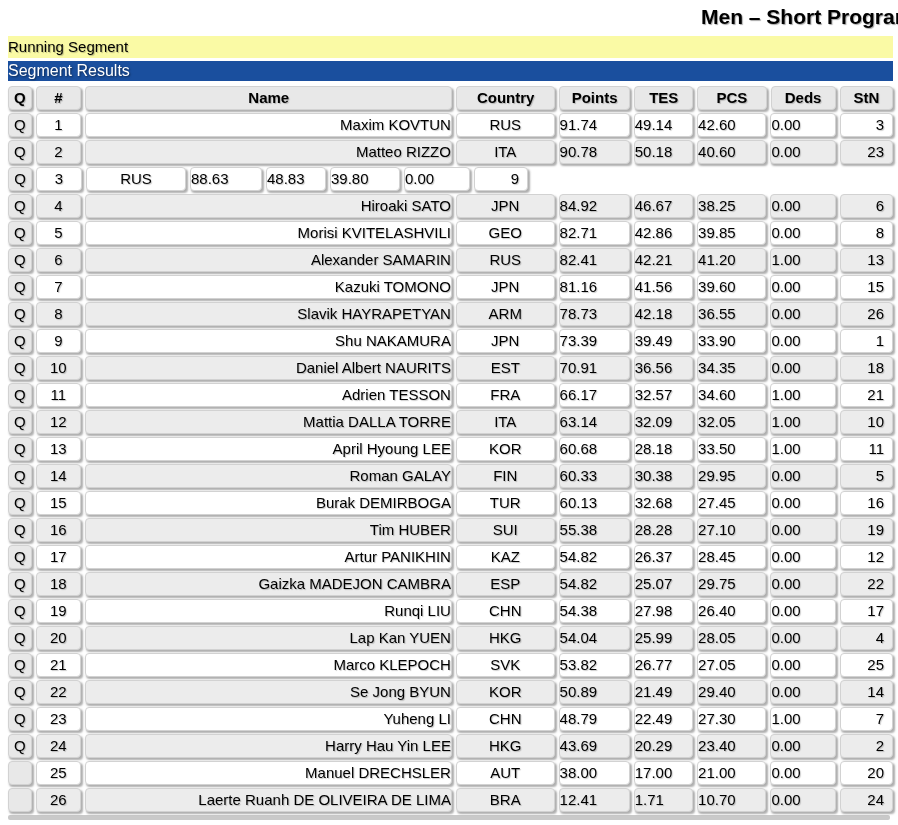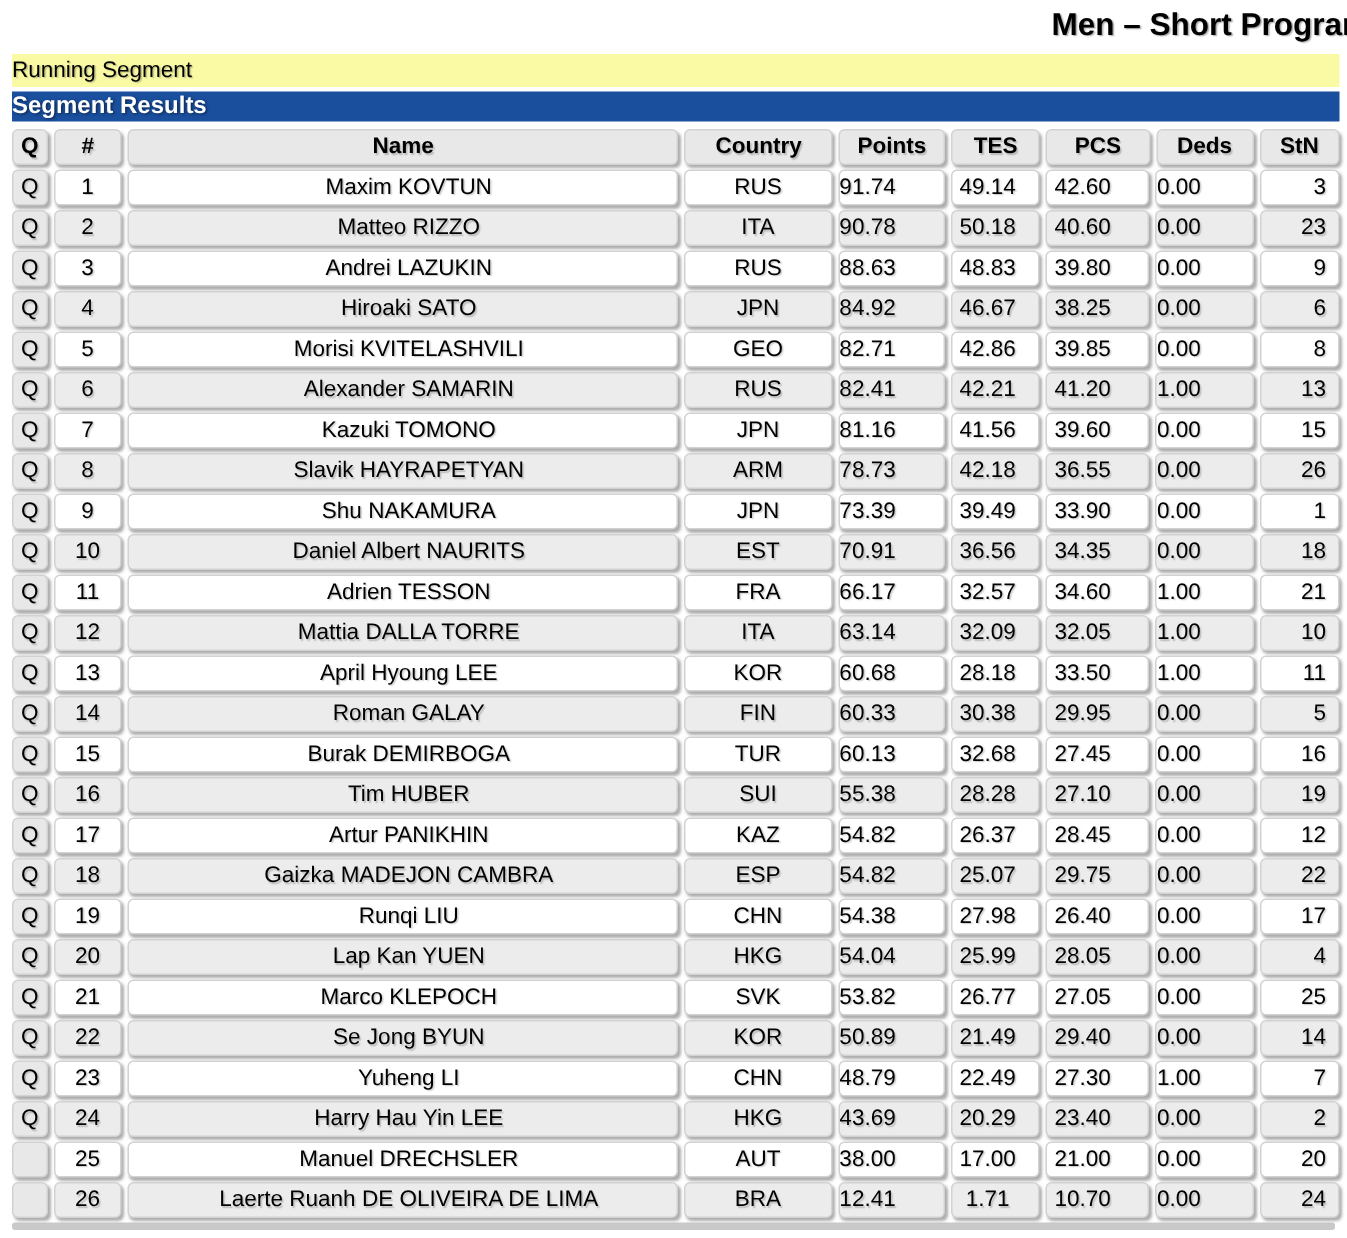--- a/index.html
+++ b/index.html
@@ -17,43 +17,43 @@
   .bar{
     margin-left:8px;width:885px;
     white-space:nowrap;
   }
   .bar-running{
     margin-top:36px;height:22px;line-height:22px;font-size:15px;
     background:var(--running-bar-bg,#FAFAA5);
     text-shadow:1px 1px 1px rgba(0,0,0,0.25);
   }
   .bar-results{
-    margin-top:3px;height:20px;line-height:20px;font-size:16px;font-weight:bold;
+    margin-top:3px;height:20px;line-height:20px;font-size:16px;font-weight:normal;
     background:var(--results-bar-bg,#1A4F9E);
     color:var(--results-bar-fg,#fff);
     text-shadow:1px 1px 2px rgba(0,0,0,0.5);
   }
   .table{margin:5px 0 0 8px;width:885px;}
   .row{display:flex;gap:4px;margin-bottom:3px;height:24px;}
   .cell{
     box-sizing:border-box;height:24px;
     border:1px solid #d2d2d2;border-radius:4px;
     box-shadow:1.5px 2px 2px rgba(105,105,105,0.55);
     background:#ffffff;
     font-size:15px;line-height:22px;
     overflow:hidden;white-space:nowrap;
     text-shadow:1px 1px 1px rgba(0,0,0,0.22);
   }
   .col-q{width:24px;text-align:center;}
   .col-rank{width:46px;text-align:center;}
-  .col-name{width:372px;text-align:center;padding-left:8px;}
+  .col-name{width:372px;text-align:right;padding-left:8px;}
   .col-country{width:100px;text-align:center;}
   .col-points{width:72px;text-align:left;padding-right:10px;}
-  .col-tes{width:60px;text-align:center;padding-right:10px;}
-  .col-pcs{width:70px;text-align:center;padding-right:20px;}
+  .col-tes{width:60px;text-align:left;padding-right:10px;}
+  .col-pcs{width:70px;text-align:left;padding-right:20px;}
   .col-deds{width:66px;text-align:left;padding-right:10px;}
   .col-stn{width:54px;text-align:right;padding-right:8px;}
   .qcell{background:var(--header-cell-bg,#E8E8E8);}
   .row.even .cell{background:var(--row-alt-bg,#ECECEC);}
   .row.even .cell.qcell{background:var(--header-cell-bg,#E8E8E8);}
   .hcell{
     background:var(--header-cell-bg,#E8E8E8) !important;
     font-weight:bold;text-align:center;padding:0;
   }
   .bottom-edge{
@@ -106,21 +106,20 @@
         <div class="cell col-country">ITA</div>
         <div class="cell col-points">90.78</div>
         <div class="cell col-tes">50.18</div>
         <div class="cell col-pcs">40.60</div>
         <div class="cell col-deds">0.00</div>
         <div class="cell col-stn">23</div>
       </div>
       <div class="row odd">
         <div class="cell col-q qcell">Q</div>
         <div class="cell col-rank">3</div>
-        <div class="cell col-name">Andrei LAZUKIN</div>
         <div class="cell col-country">RUS</div>
         <div class="cell col-points">88.63</div>
         <div class="cell col-tes">48.83</div>
         <div class="cell col-pcs">39.80</div>
         <div class="cell col-deds">0.00</div>
         <div class="cell col-stn">9</div>
       </div>
       <div class="row even">
         <div class="cell col-q qcell">Q</div>
         <div class="cell col-rank">4</div>

